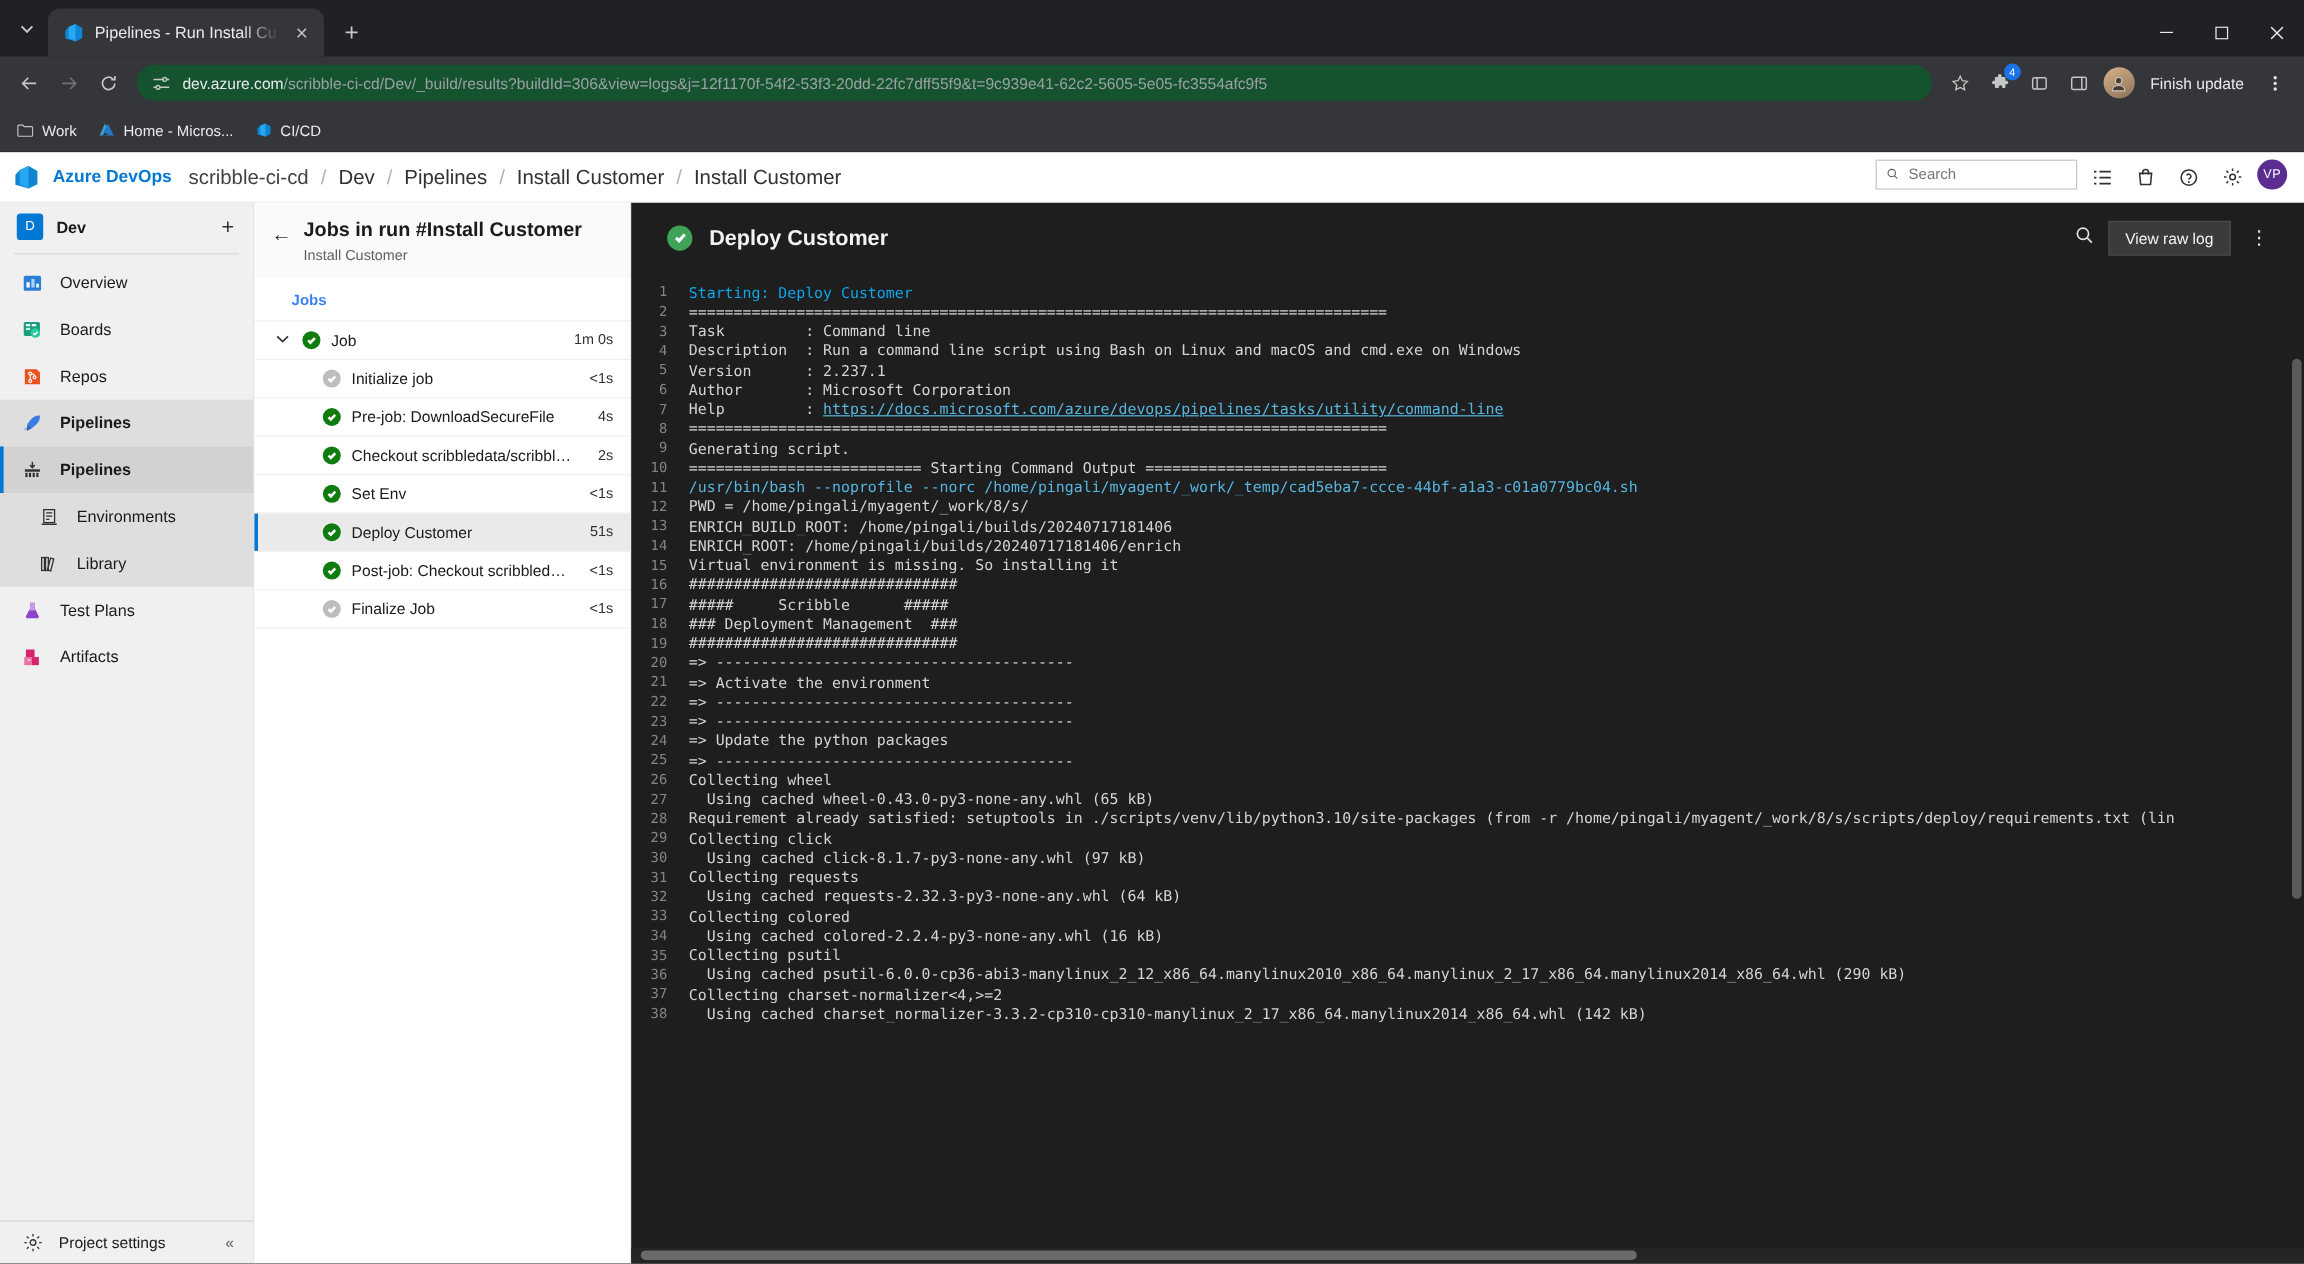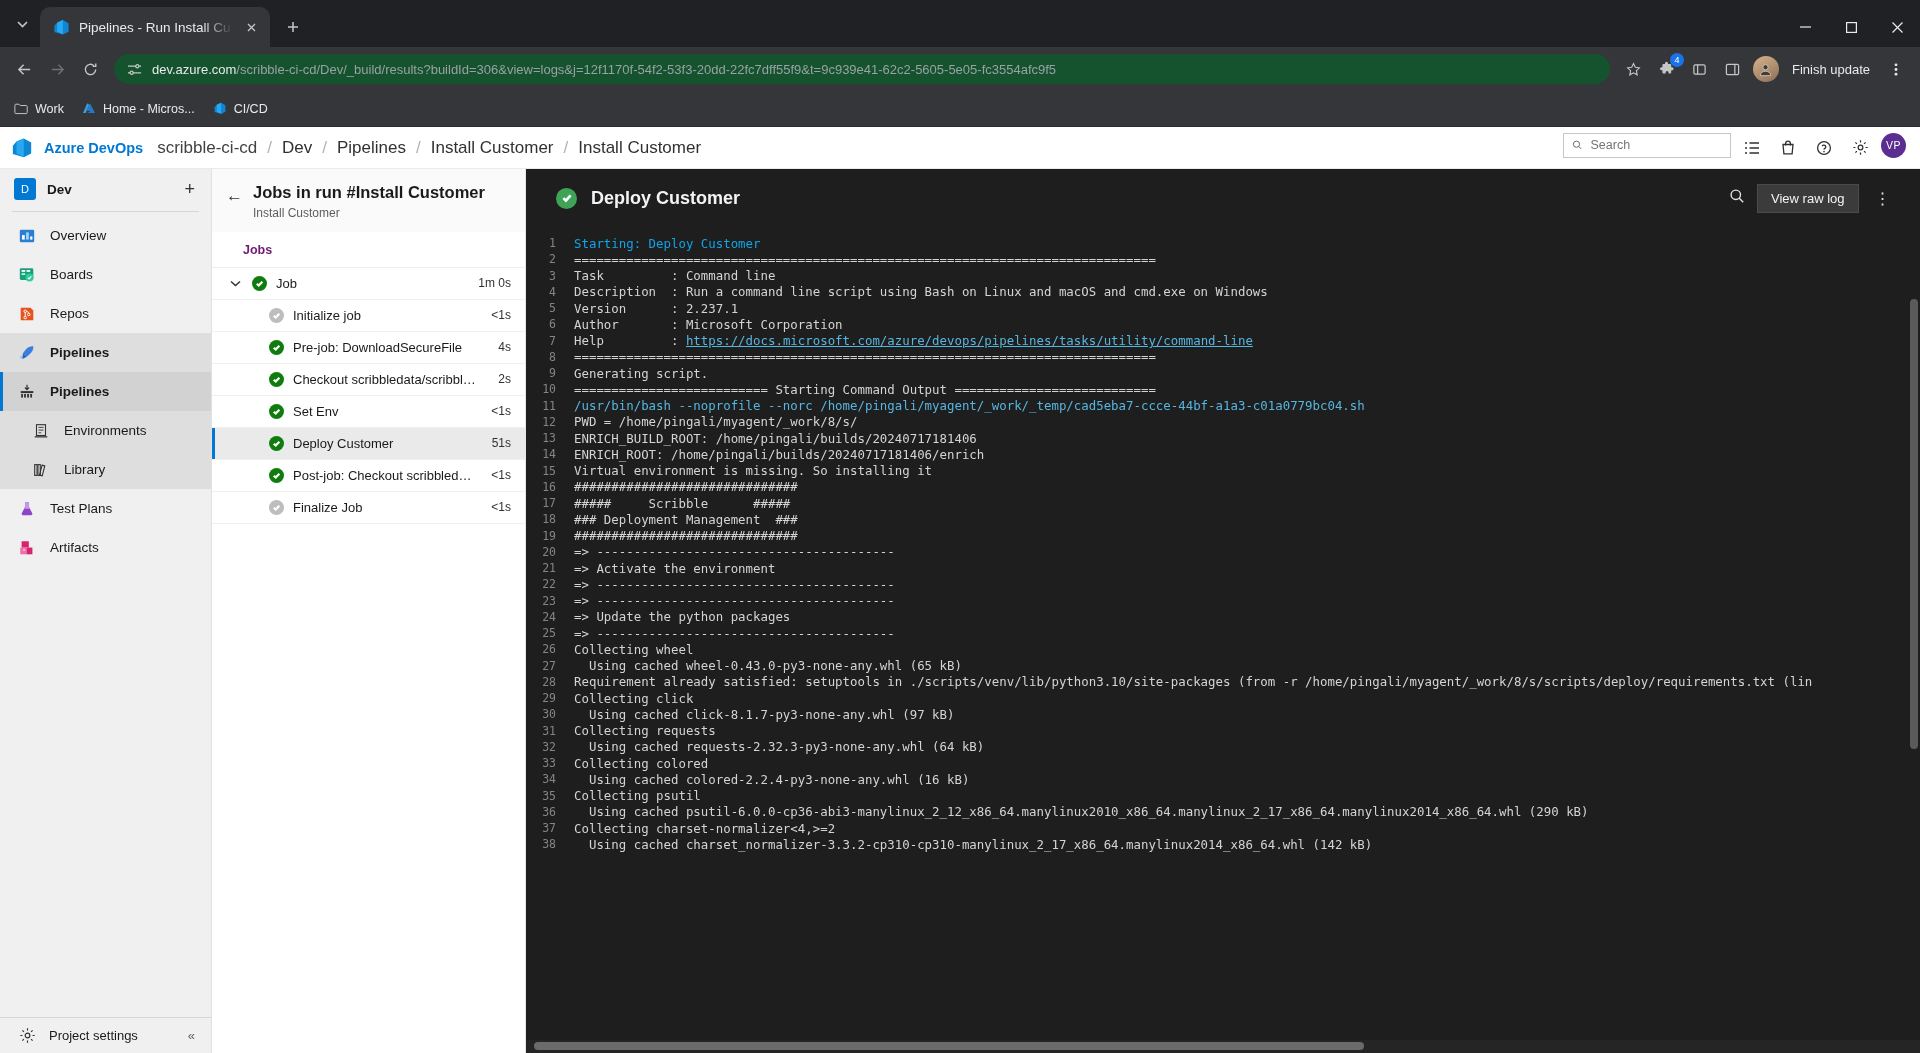--- a/index.html
+++ b/index.html
@@ -160,21 +160,21 @@
     flex-direction: column; border-right: 1px solid #e6e6e6;
   }
   .jobs-head {
     padding: 13px 10px 12px 14px; display: flex; gap: 10px; align-items: flex-start;
     background: #fafafa;
   }
   .back-arrow { font-size: 17px; color: #323130; line-height: 1.3; padding-top: 3px; }
   .jobs-title { font-size: 16.5px; font-weight: bold; color: #1b1a19; line-height: 1.25; }
   .jobs-sub { font-size: 12px; color: #605e5c; margin-top: 3px; }
   .jobs-label {
-    font-size: 12.5px; font-weight: bold; color: #701a75; padding: 11px 16px 10px 31px;
+    font-size: 12.5px; font-weight: bold; color: #3b82f6; padding: 11px 16px 10px 31px;
     border-bottom: 1px solid #ededed;
   }
   .job-row {
     display: flex; align-items: center; height: 32px; padding-right: 14px;
     border-bottom: 1px solid #f0f0f0; font-size: 13px; color: #1b1a19; position: relative;
   }
   .job-row.parent { padding-left: 18px; gap: 9px; }
   .job-row.child { padding-left: 57px; gap: 9px; }
   .job-row.selected { background: #eaeaea; }
   .job-row.selected::before {

